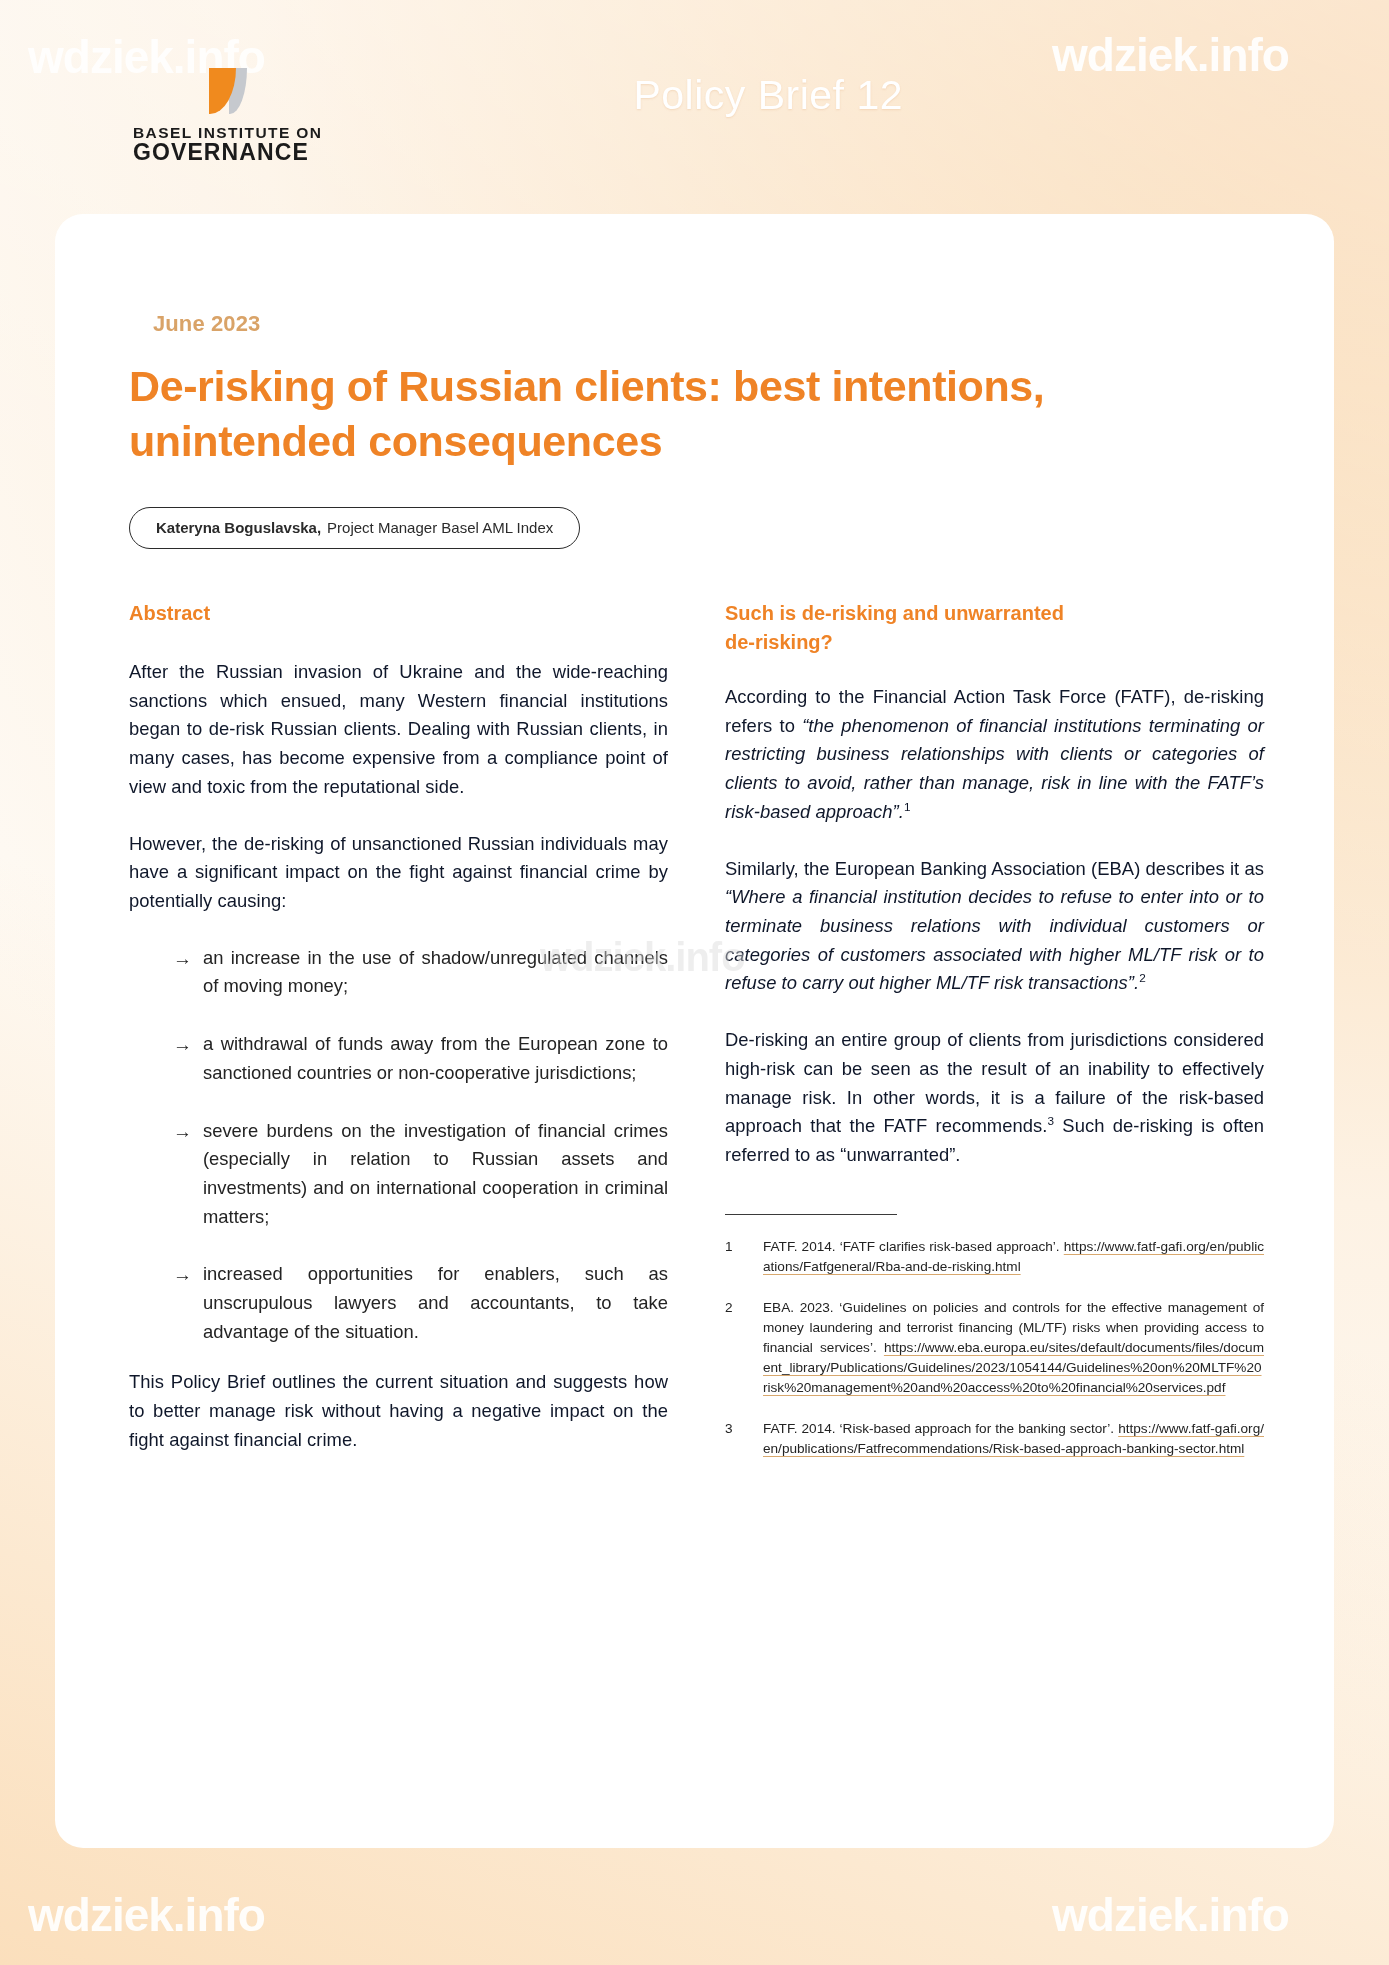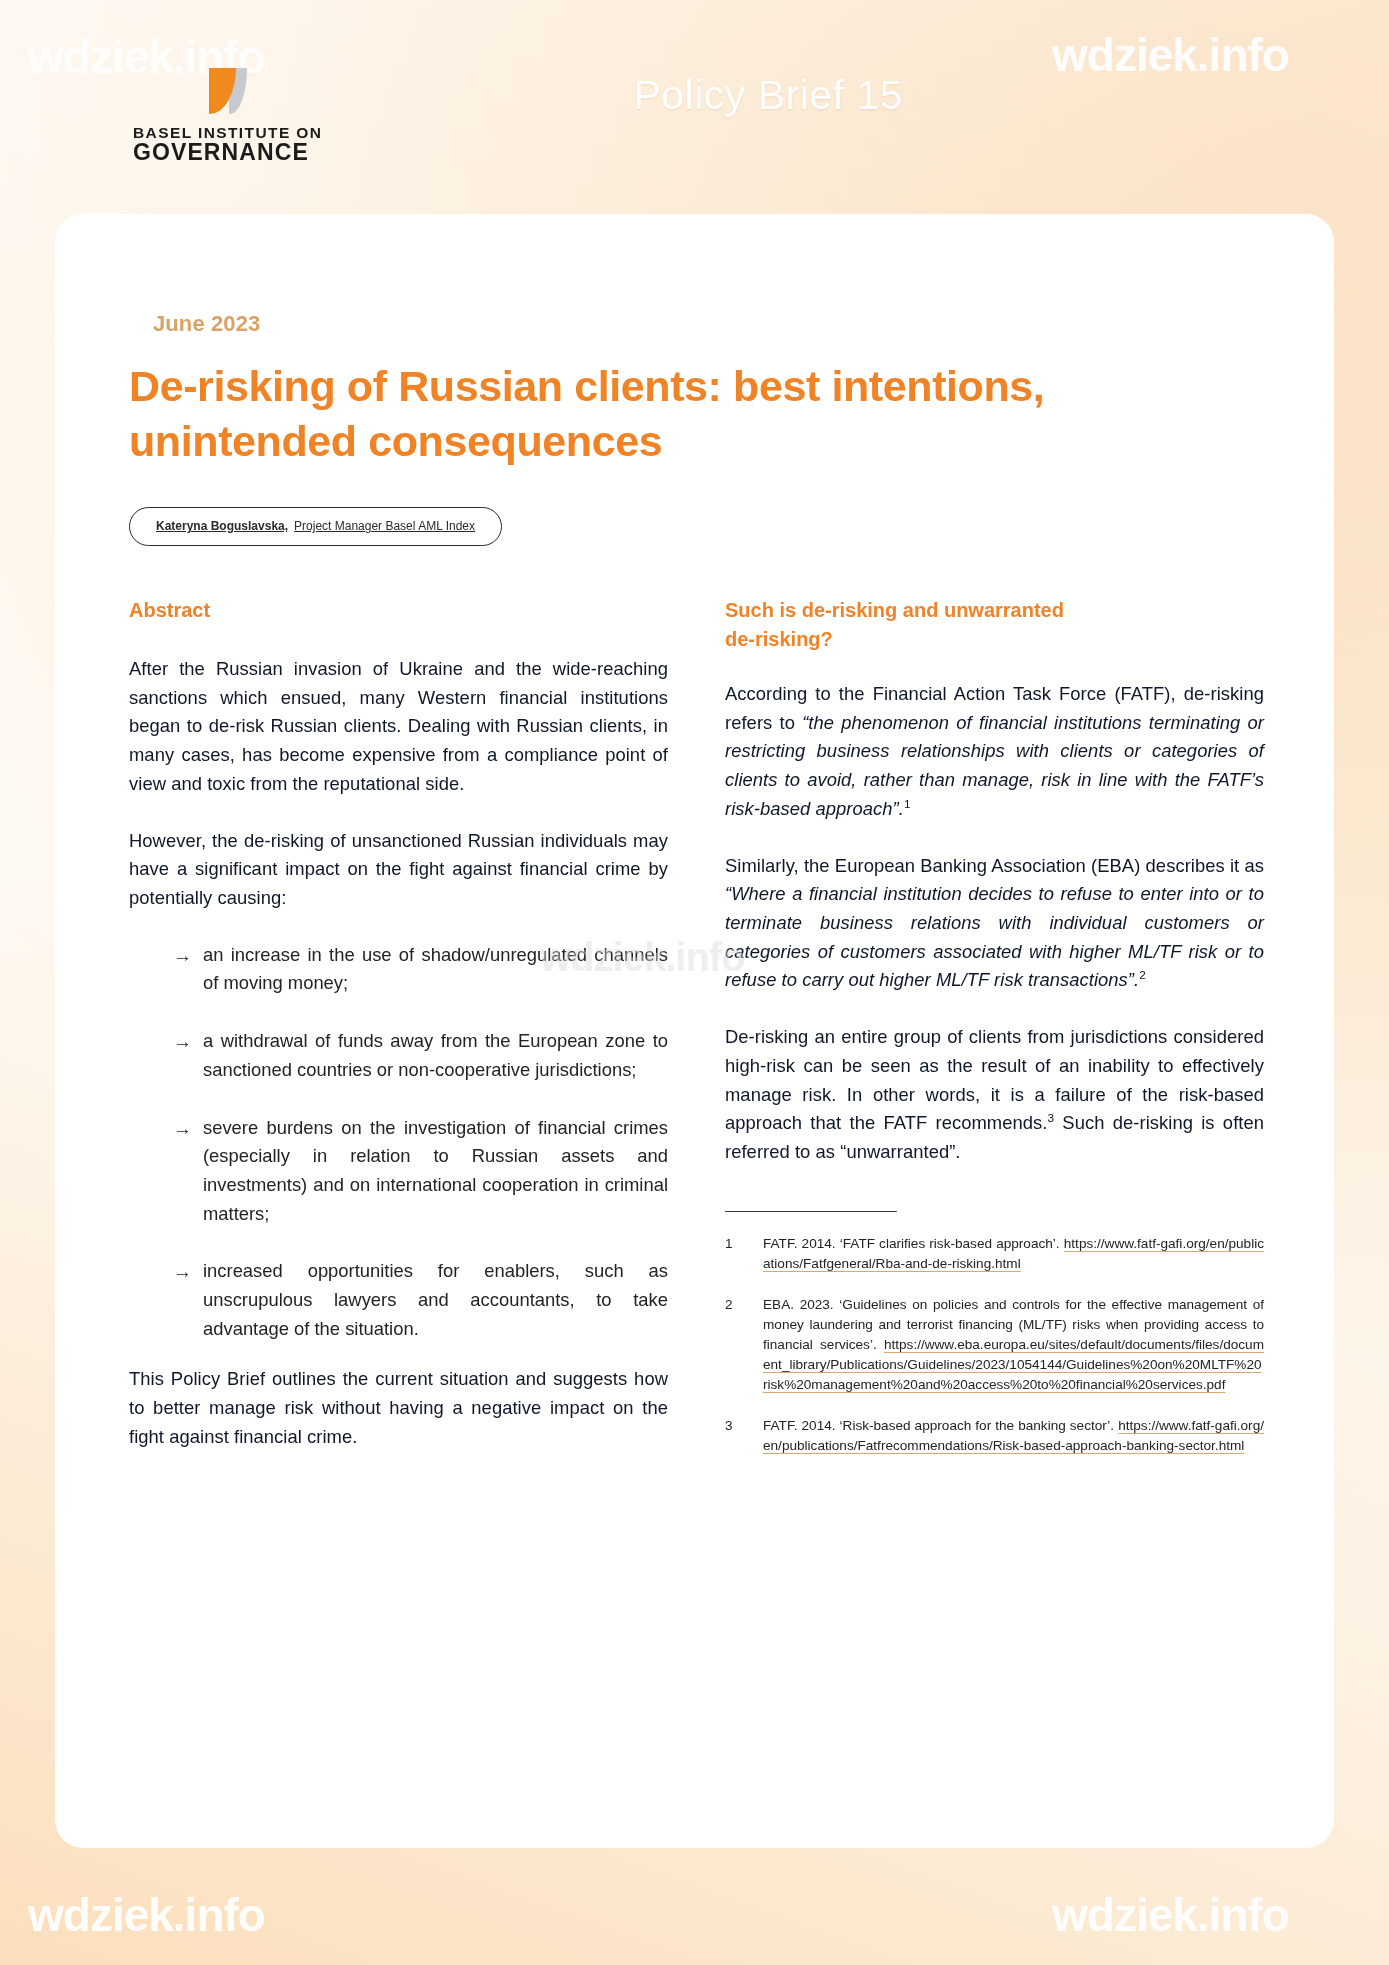--- a/index.html
+++ b/index.html
@@ -140,25 +140,24 @@
     max-width: 1010px;
   }
 
   .author-pill {
     display: inline-flex;
     align-items: center;
     margin-top: 38px;
     border: 1.4px solid #2b2b2b;
     border-radius: 26px;
     padding: 11px 26px 12px 26px;
-    font-size: 12px;
+    font-size: 15px;
     color: #2b2b2b;
     white-space: nowrap;
     background: #fff;
-    text-decoration: underline;
   }
   .author-name { font-weight: 700; }
   .author-role { font-weight: 400; margin-left: 6px; }
 
   
   .cols {
     display: flex;
     gap: 57px;
     margin-top: 50px;
   }
@@ -249,21 +248,21 @@
     <div class="logo-mark">
       <div class="lm-grey"></div>
       <div class="lm-orange"></div>
     </div>
     <div class="logo-text">
       <div class="logo-l1">BASEL INSTITUTE ON</div>
       <div class="logo-l2">GOVERNANCE</div>
     </div>
   </div>
 
-  <div class="brief-label">Policy Brief 15</div>
+  <div class="brief-label">Policy Brief 12</div>
 </div>
 
 <div class="card">
   <div class="content">
 
     <div class="kicker">June 2023</div>
 
     <h1 class="doc-title">De-risking of Russian clients: best intentions, unintended consequences</h1>
 
     <div class="author-pill">

